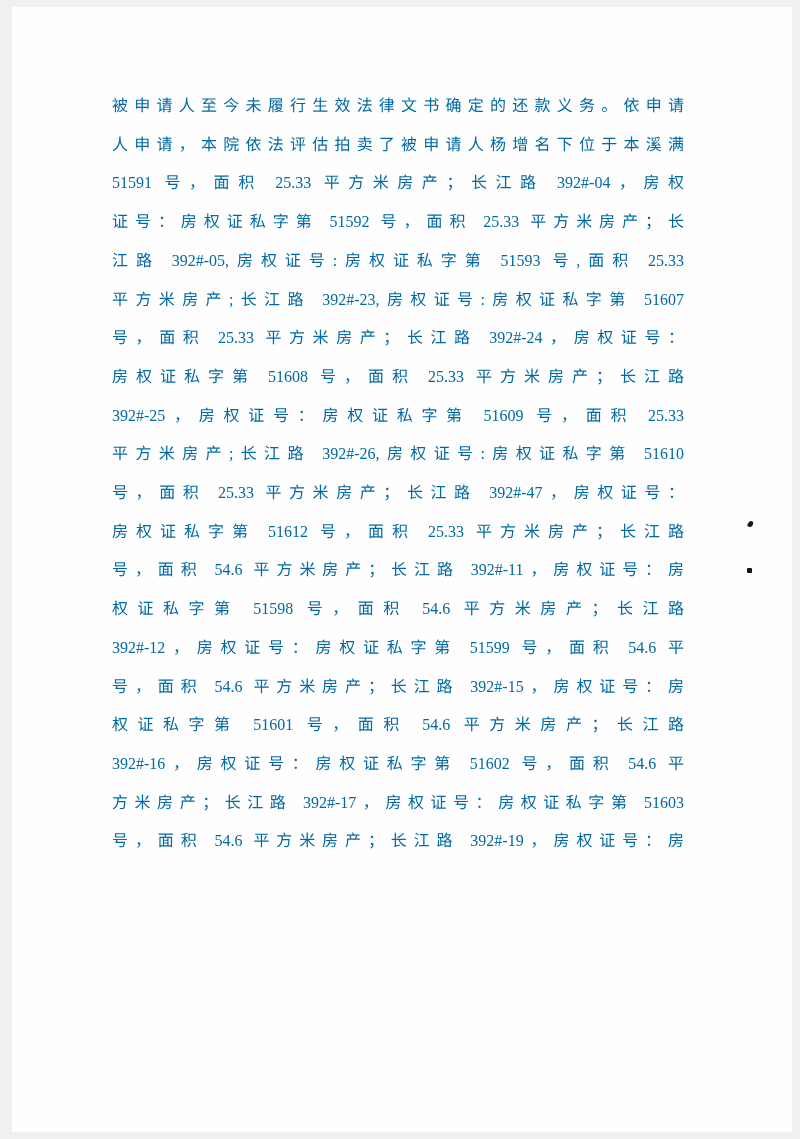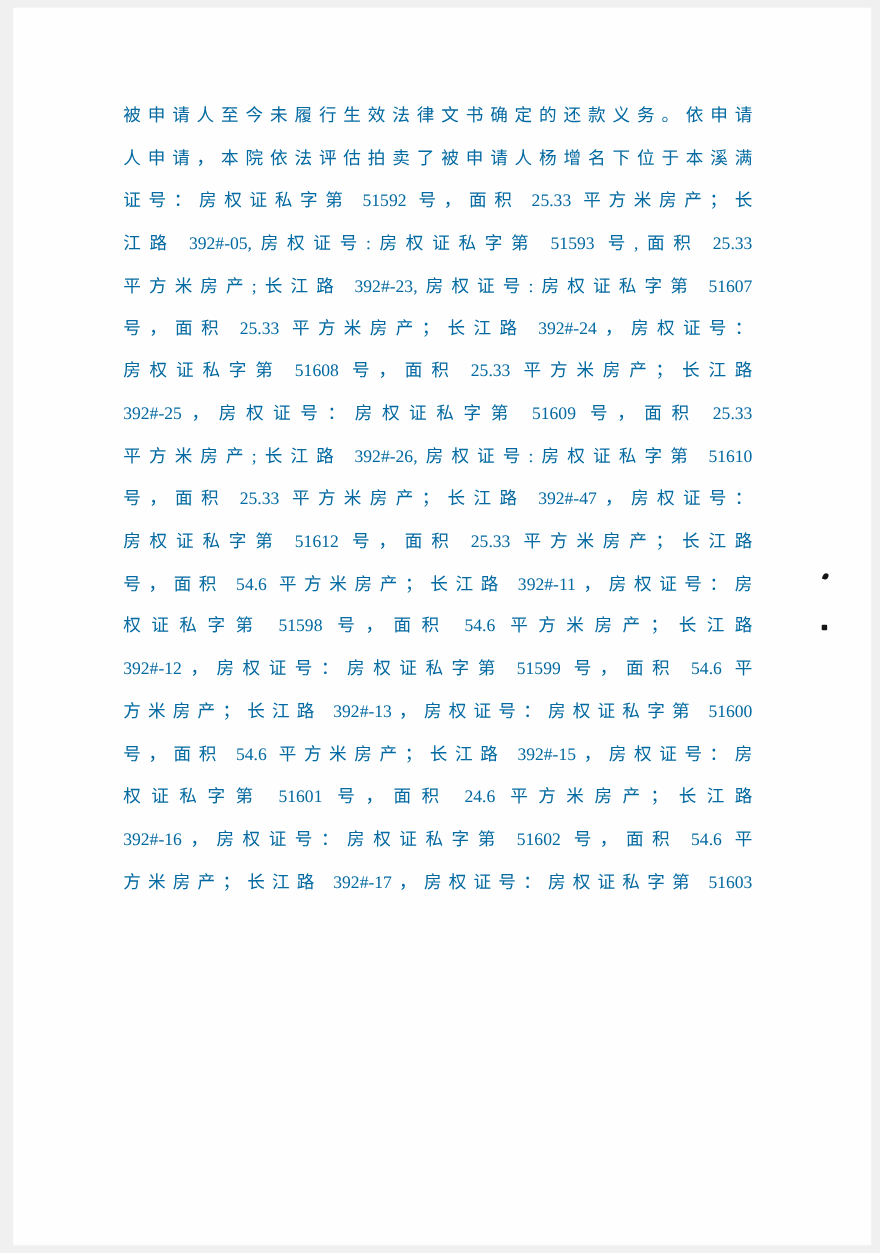--- a/index.html
+++ b/index.html
@@ -60,34 +60,35 @@
     border-radius: 1px;
   }
 </style>
 </head>
 <body>
 
 <div class="paper">
   <div class="text-block">
       <div class="text-line">被申请人至今未履行生效法律文书确定的还款义务。依申请</div>
       <div class="text-line">人申请，本院依法评估拍卖了被申请人杨增名下位于本溪满</div>
+      <div class="text-line">51591 号，面积 25.33 平方米房产；长江路 392#-04，房权</div>
       <div class="text-line">证号：房权证私字第 51592 号，面积 25.33 平方米房产；长</div>
       <div class="text-line">江路 392#-05,房权证号:房权证私字第 51593 号,面积 25.33</div>
       <div class="text-line">平方米房产;长江路 392#-23,房权证号:房权证私字第 51607</div>
       <div class="text-line">号，面积 25.33 平方米房产；长江路 392#-24，房权证号：</div>
       <div class="text-line">房权证私字第 51608 号，面积 25.33 平方米房产；长江路</div>
       <div class="text-line">392#-25，房权证号：房权证私字第 51609 号，面积 25.33</div>
       <div class="text-line">平方米房产;长江路 392#-26,房权证号:房权证私字第 51610</div>
       <div class="text-line">号，面积 25.33 平方米房产；长江路 392#-47，房权证号：</div>
       <div class="text-line">房权证私字第 51612 号，面积 25.33 平方米房产；长江路</div>
       <div class="text-line">号，面积 54.6 平方米房产；长江路 392#-11，房权证号：房</div>
       <div class="text-line">权证私字第 51598 号，面积 54.6 平方米房产；长江路</div>
       <div class="text-line">392#-12，房权证号：房权证私字第 51599 号，面积 54.6 平</div>
-      <div class="text-line">方米房产；长江路 392#-13，房权证号：房权证私字第 51600</div>
       <div class="text-line">号，面积 54.6 平方米房产；长江路 392#-15，房权证号：房</div>
-      <div class="text-line">权证私字第 51601 号，面积 24.6 平方米房产；长江路</div>
+      <div class="text-line">权证私字第 51601 号，面积 54.6 平方米房产；长江路</div>
       <div class="text-line">392#-16，房权证号：房权证私字第 51602 号，面积 54.6 平</div>
       <div class="text-line">方米房产；长江路 392#-17，房权证号：房权证私字第 51603</div>
+      <div class="text-line">号，面积 54.6 平方米房产；长江路 392#-19，房权证号：房</div>
     </div>
 </div>
 
 <div class="mark mark-comma"></div>
 <div class="mark mark-dot"></div>
 
 </body></html>

